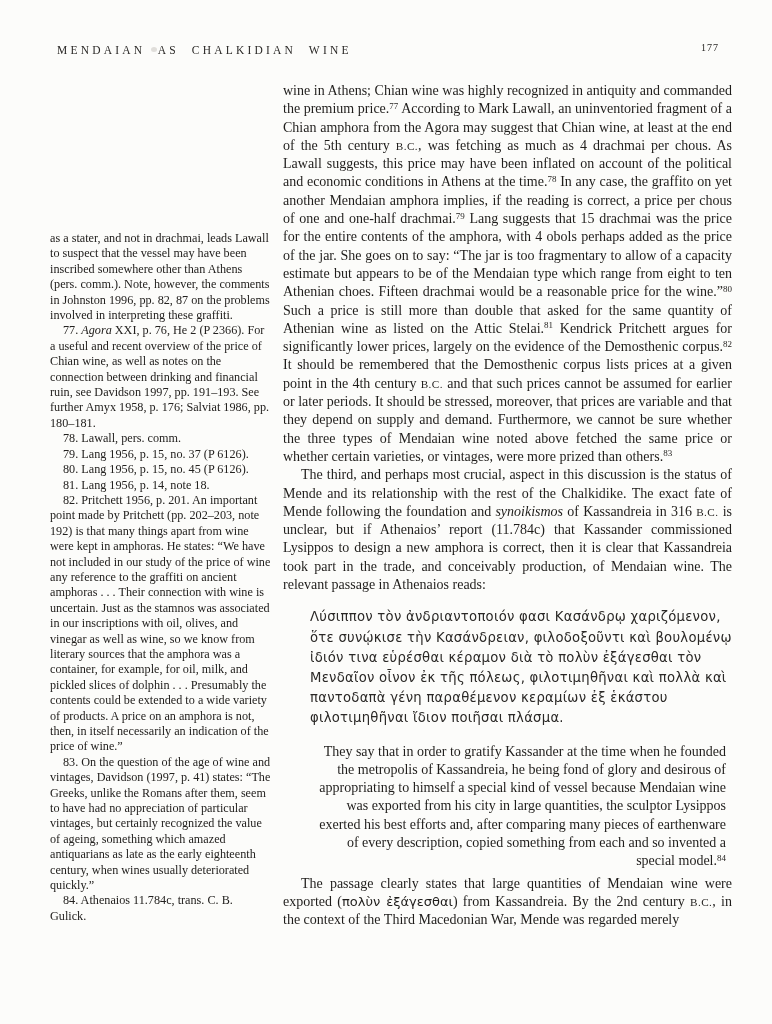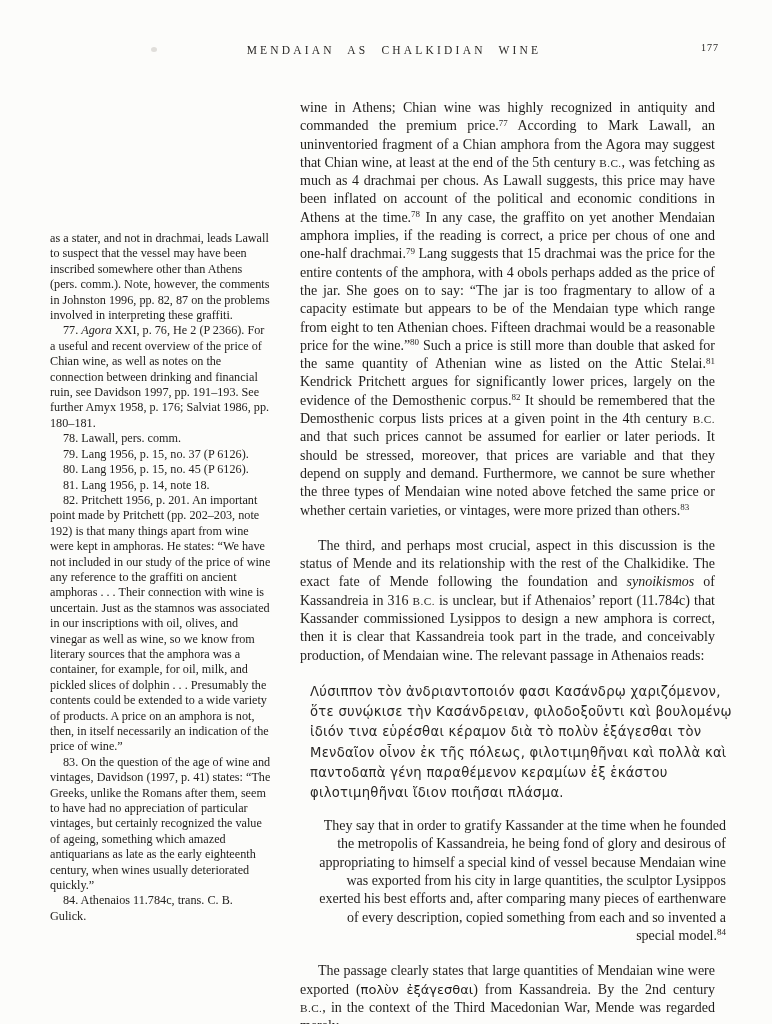--- a/index.html
+++ b/index.html
@@ -11,38 +11,38 @@
   .page{
     position:relative;width:772px;height:1024px;
     background:#fcfcfa;color:#201e1c;overflow:hidden;
   }
   .artifact{
     position:absolute;left:151px;top:47px;width:6px;height:5px;border-radius:50%;
     background:#d8d6d2;opacity:.8;
   }
   header{position:absolute;left:57px;top:42px;width:674px;height:20px;}
   .rh-title{
-    position:absolute;left:0;right:0;top:2px;text-align:center;
+    position:absolute;left:0;right:0;top:2px;text-align:left;
     font-size:11.5px;letter-spacing:3.2px;word-spacing:7px;color:#2a2826;
   }
   .page-num{
     position:absolute;right:12px;top:0;font-size:10px;letter-spacing:1px;color:#2a2826;
   }
   .notes{
     position:absolute;left:50px;top:231px;width:221px;
     font-size:12.2px;line-height:15.4px;text-align:left;color:#23211f;
   }
   .notes p{margin:0;}
   .note{text-indent:13px;}
   .note.flush{text-indent:0;}
   .body-col{
     position:absolute;left:283px;top:82px;width:449px;
     font-size:14px;line-height:18.3px;color:#1f1d1b;
   }
-  .para{margin:17px;text-align:justify;text-justify:inter-word;}
+  .para{margin:0;text-align:justify;text-justify:inter-word;}
   .para.indent{text-indent:18px;}
   .sup{
     font-size:9px;line-height:0;position:relative;top:-4.5px;letter-spacing:0;
   }
   .i{font-style:italic;}
   .sc{font-size:0.8em;letter-spacing:.04em;}
   .gr{font-family:"DejaVu Sans",sans-serif;font-size:.93em;}
   .greek-block{
     margin:13px 0 12px 27px;
     font-family:"DejaVu Sans",sans-serif;

